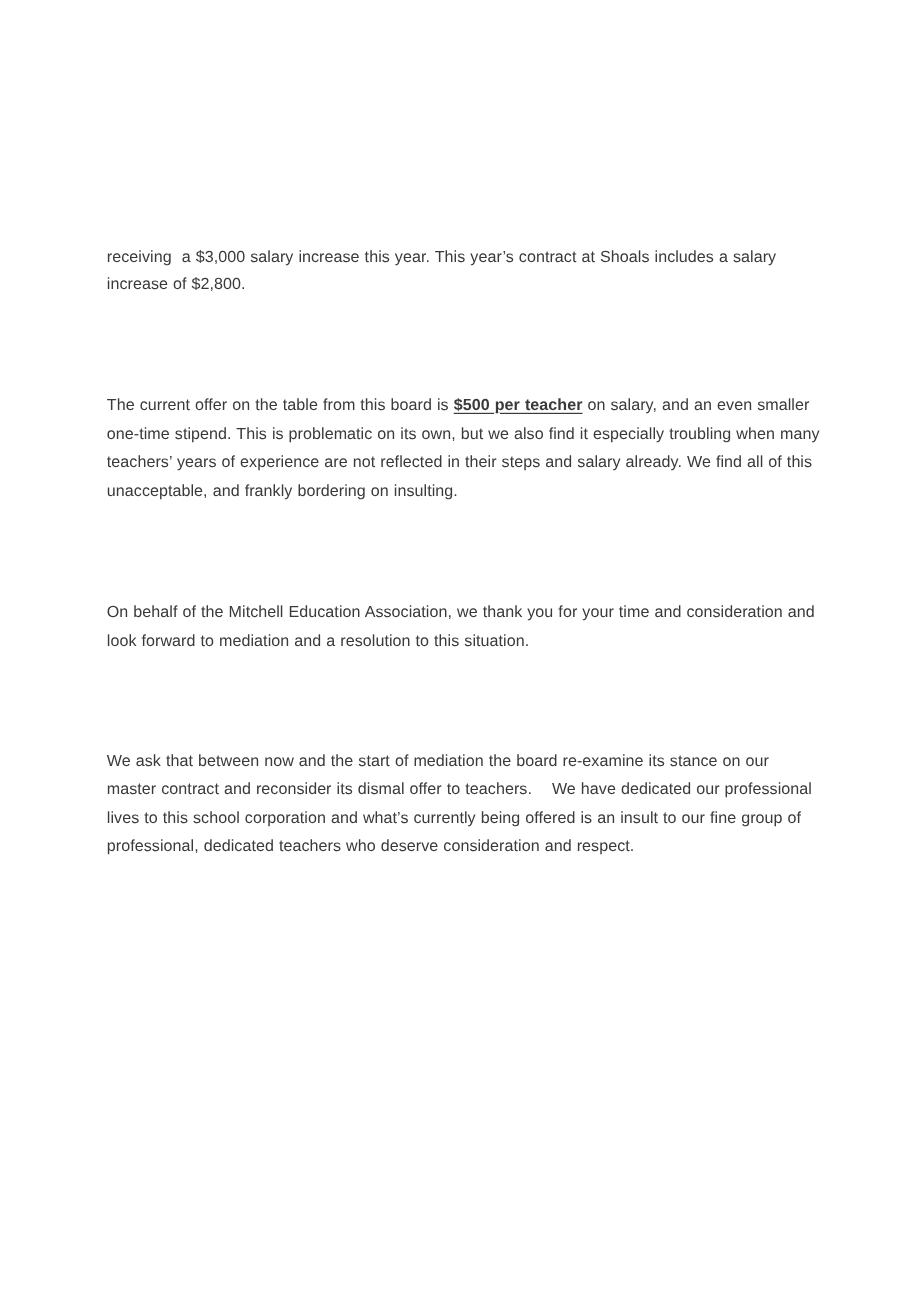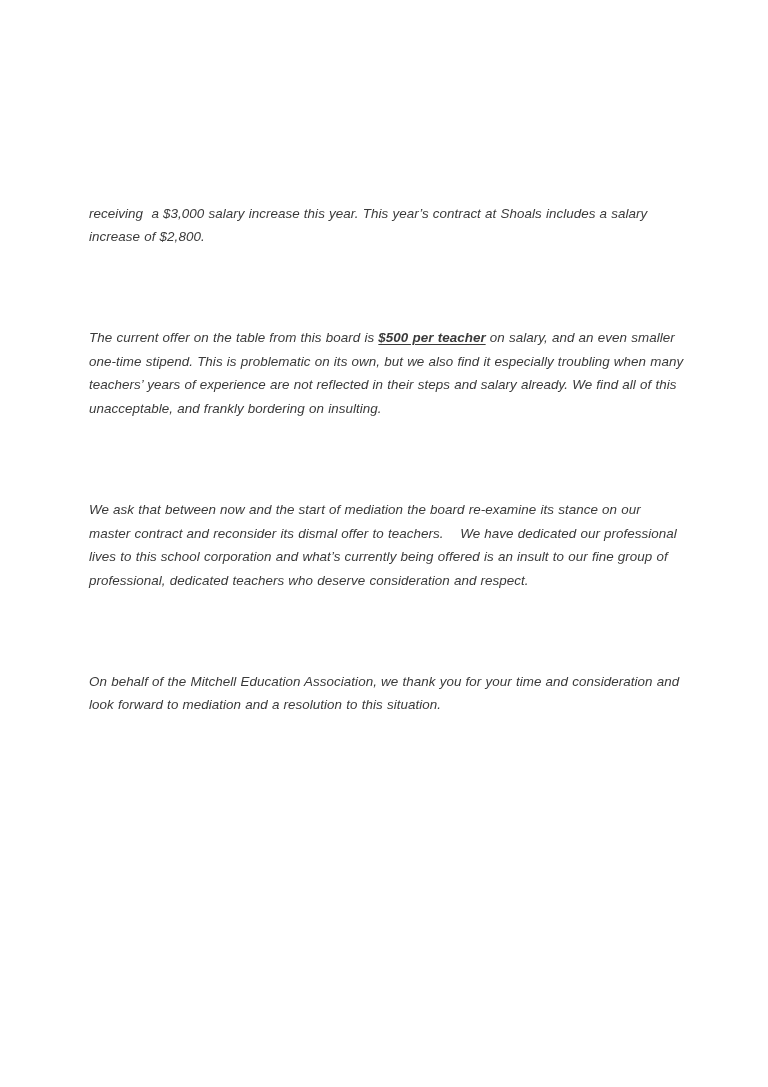--- a/index.html
+++ b/index.html
@@ -1,15 +1,15 @@
 <!DOCTYPE html>
 <html><head>
 <meta charset="utf-8">
 <style>
-  * { margin: 0; padding: 0; box-sizing: border-box; font-style: italic; }
+  * { margin: 0; padding: 0; box-sizing: border-box; }
 
   html, body {
     width: 768px;
     height: 1087px;
     background: #ffffff;
     overflow: hidden;
   }
 
   .page {
     position: relative;
@@ -46,18 +46,18 @@
 </head>
 <body>
 
 <div class="page">
   <div class="letter-body">
 
     <p>receiving  a $3,000 salary increase this year. This year’s contract at Shoals includes a salary increase of $2,800.</p>
 
     <p><span>The current offer on the table from this board is </span><span class="emphasis">$500 per teacher</span><span> on salary, and an even smaller one-time stipend. This is problematic on its own, but we also find it especially troubling when many teachers’ years of experience are not reflected in their steps and salary already. We find all of this unacceptable, and frankly bordering on insulting.</span></p>
 
+    <p>On behalf of the Mitchell Education Association, we thank you for your time and consideration and look forward to mediation and a resolution to this situation.</p>
+
     <p>We ask that between now and the start of mediation the board re-examine its stance on our master contract and reconsider its dismal offer to teachers.    We have dedicated our professional lives to this school corporation and what’s currently being offered is an insult to our fine group of professional, dedicated teachers who deserve consideration and respect.</p>
-
-    <p>On behalf of the Mitchell Education Association, we thank you for your time and consideration and look forward to mediation and a resolution to this situation.</p>
 
   </div>
 </div>
 
 </body></html>

